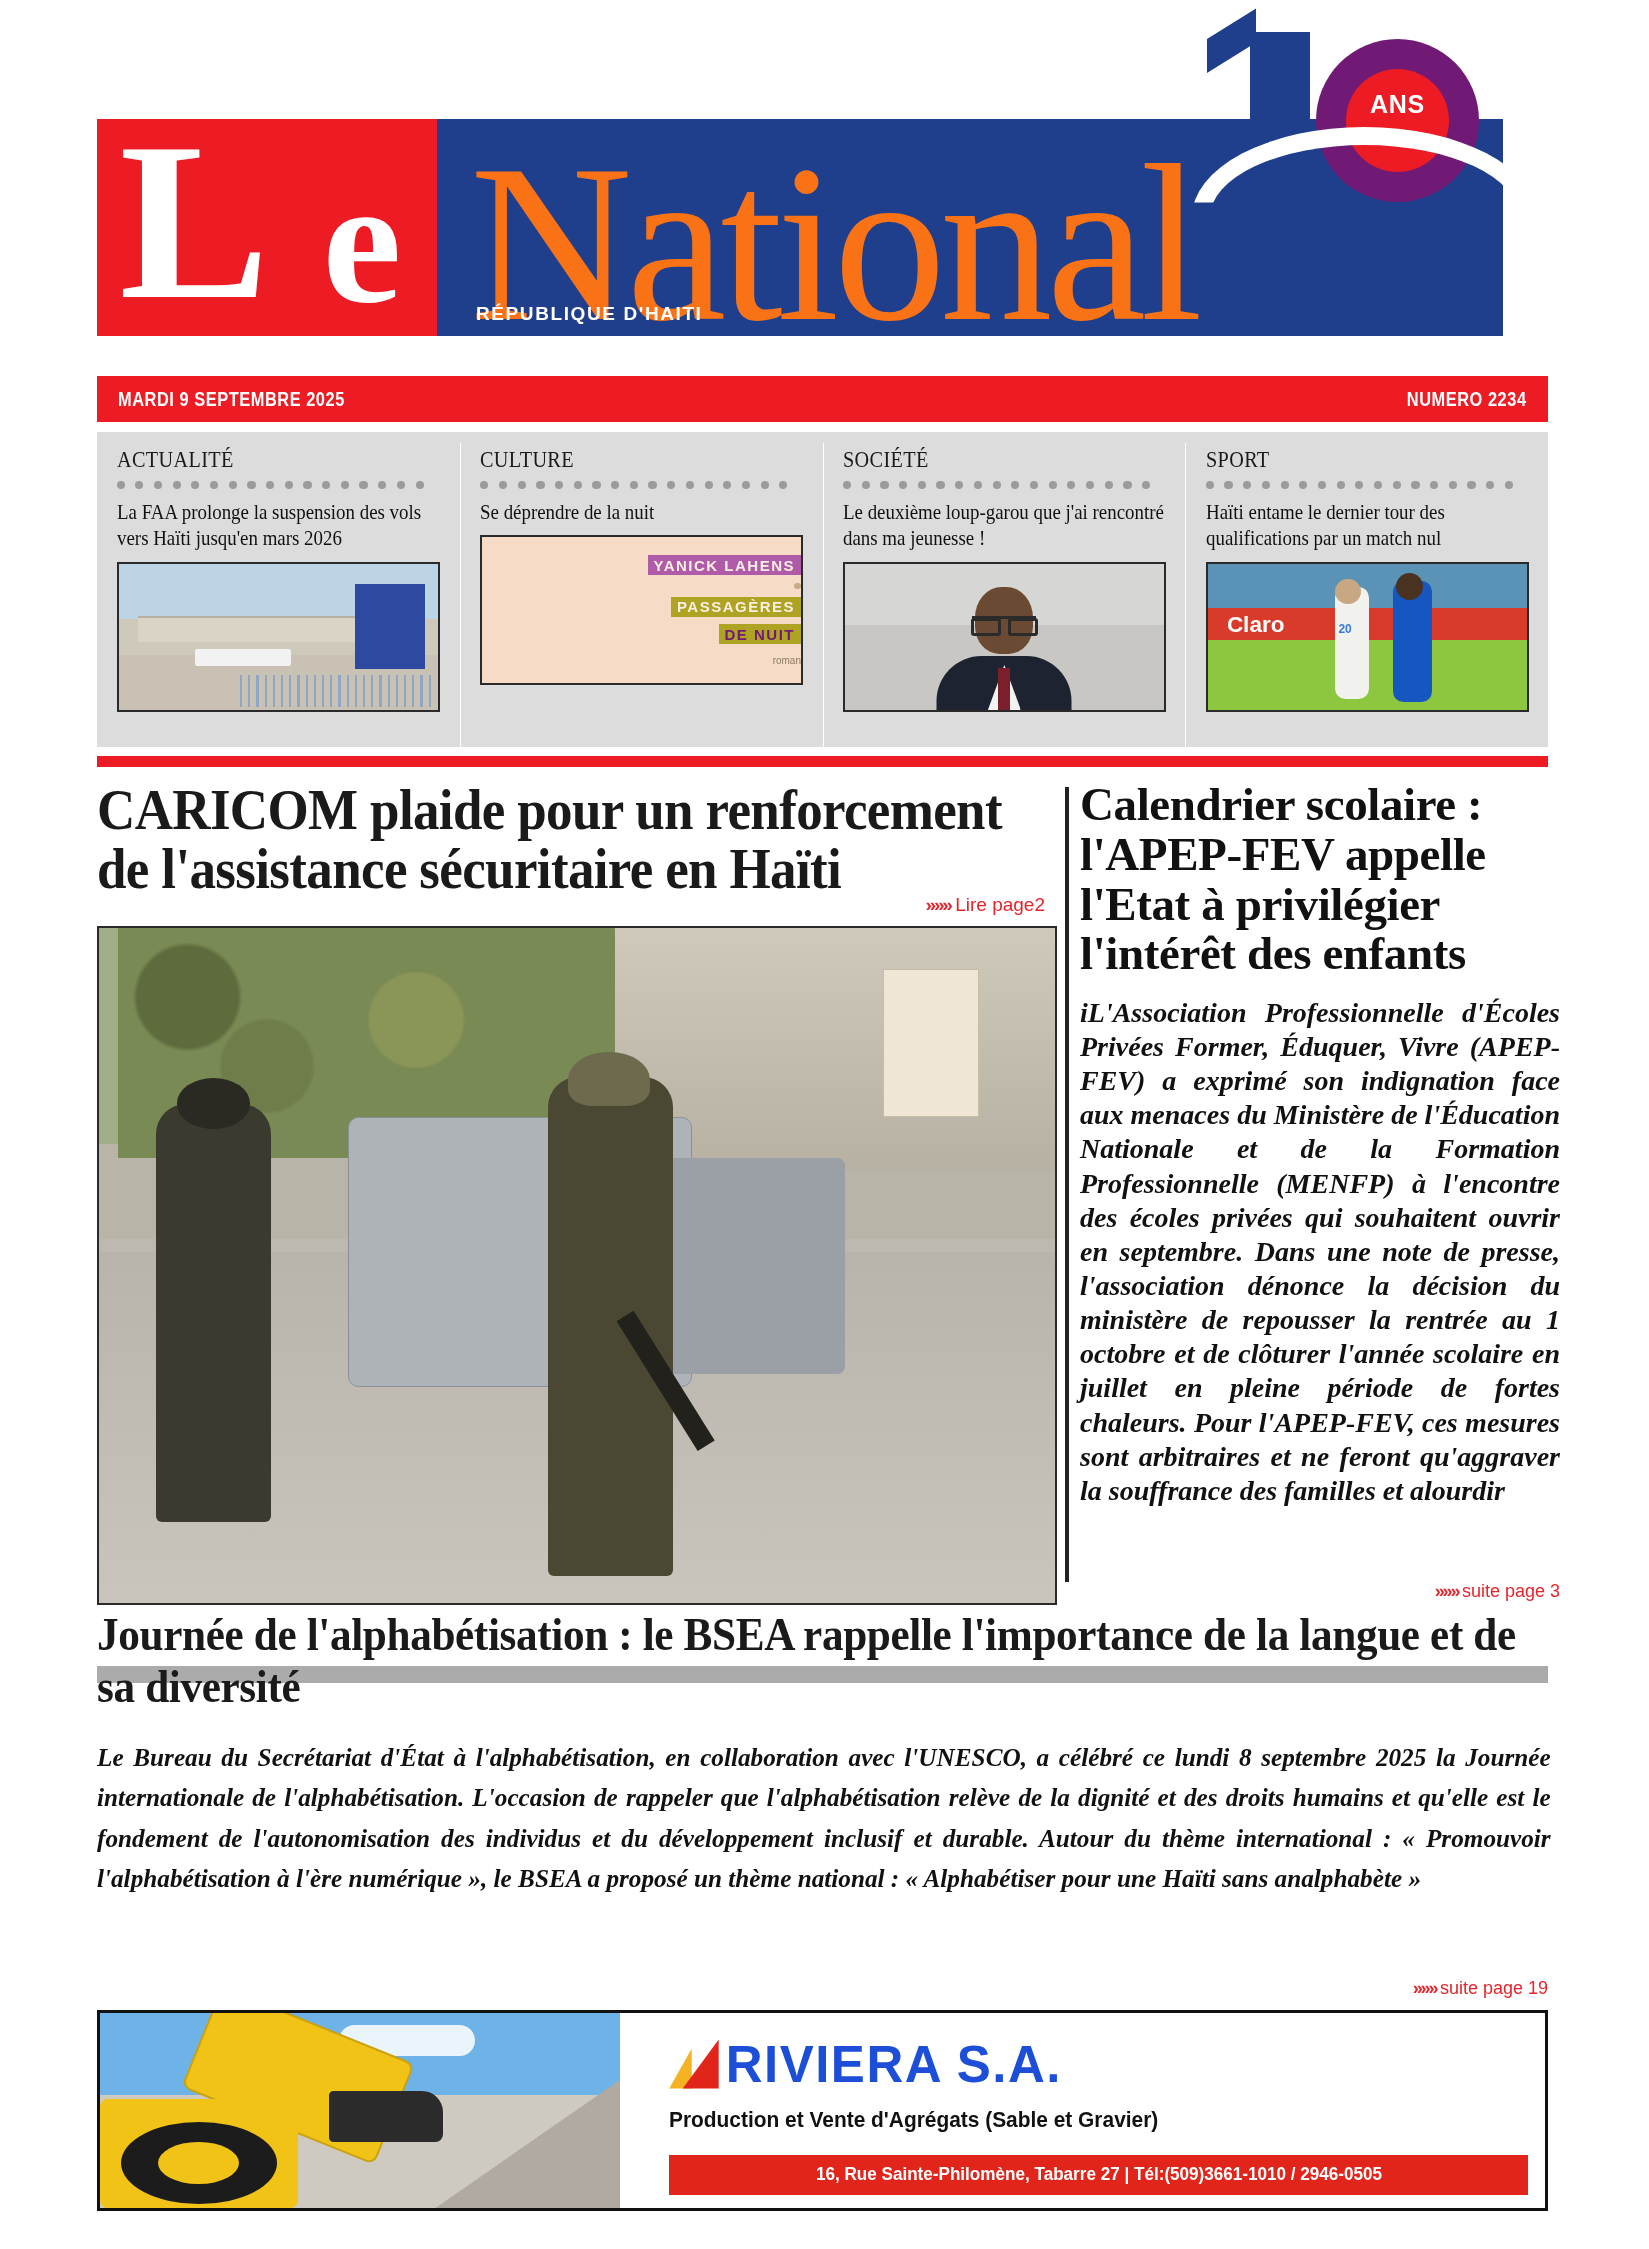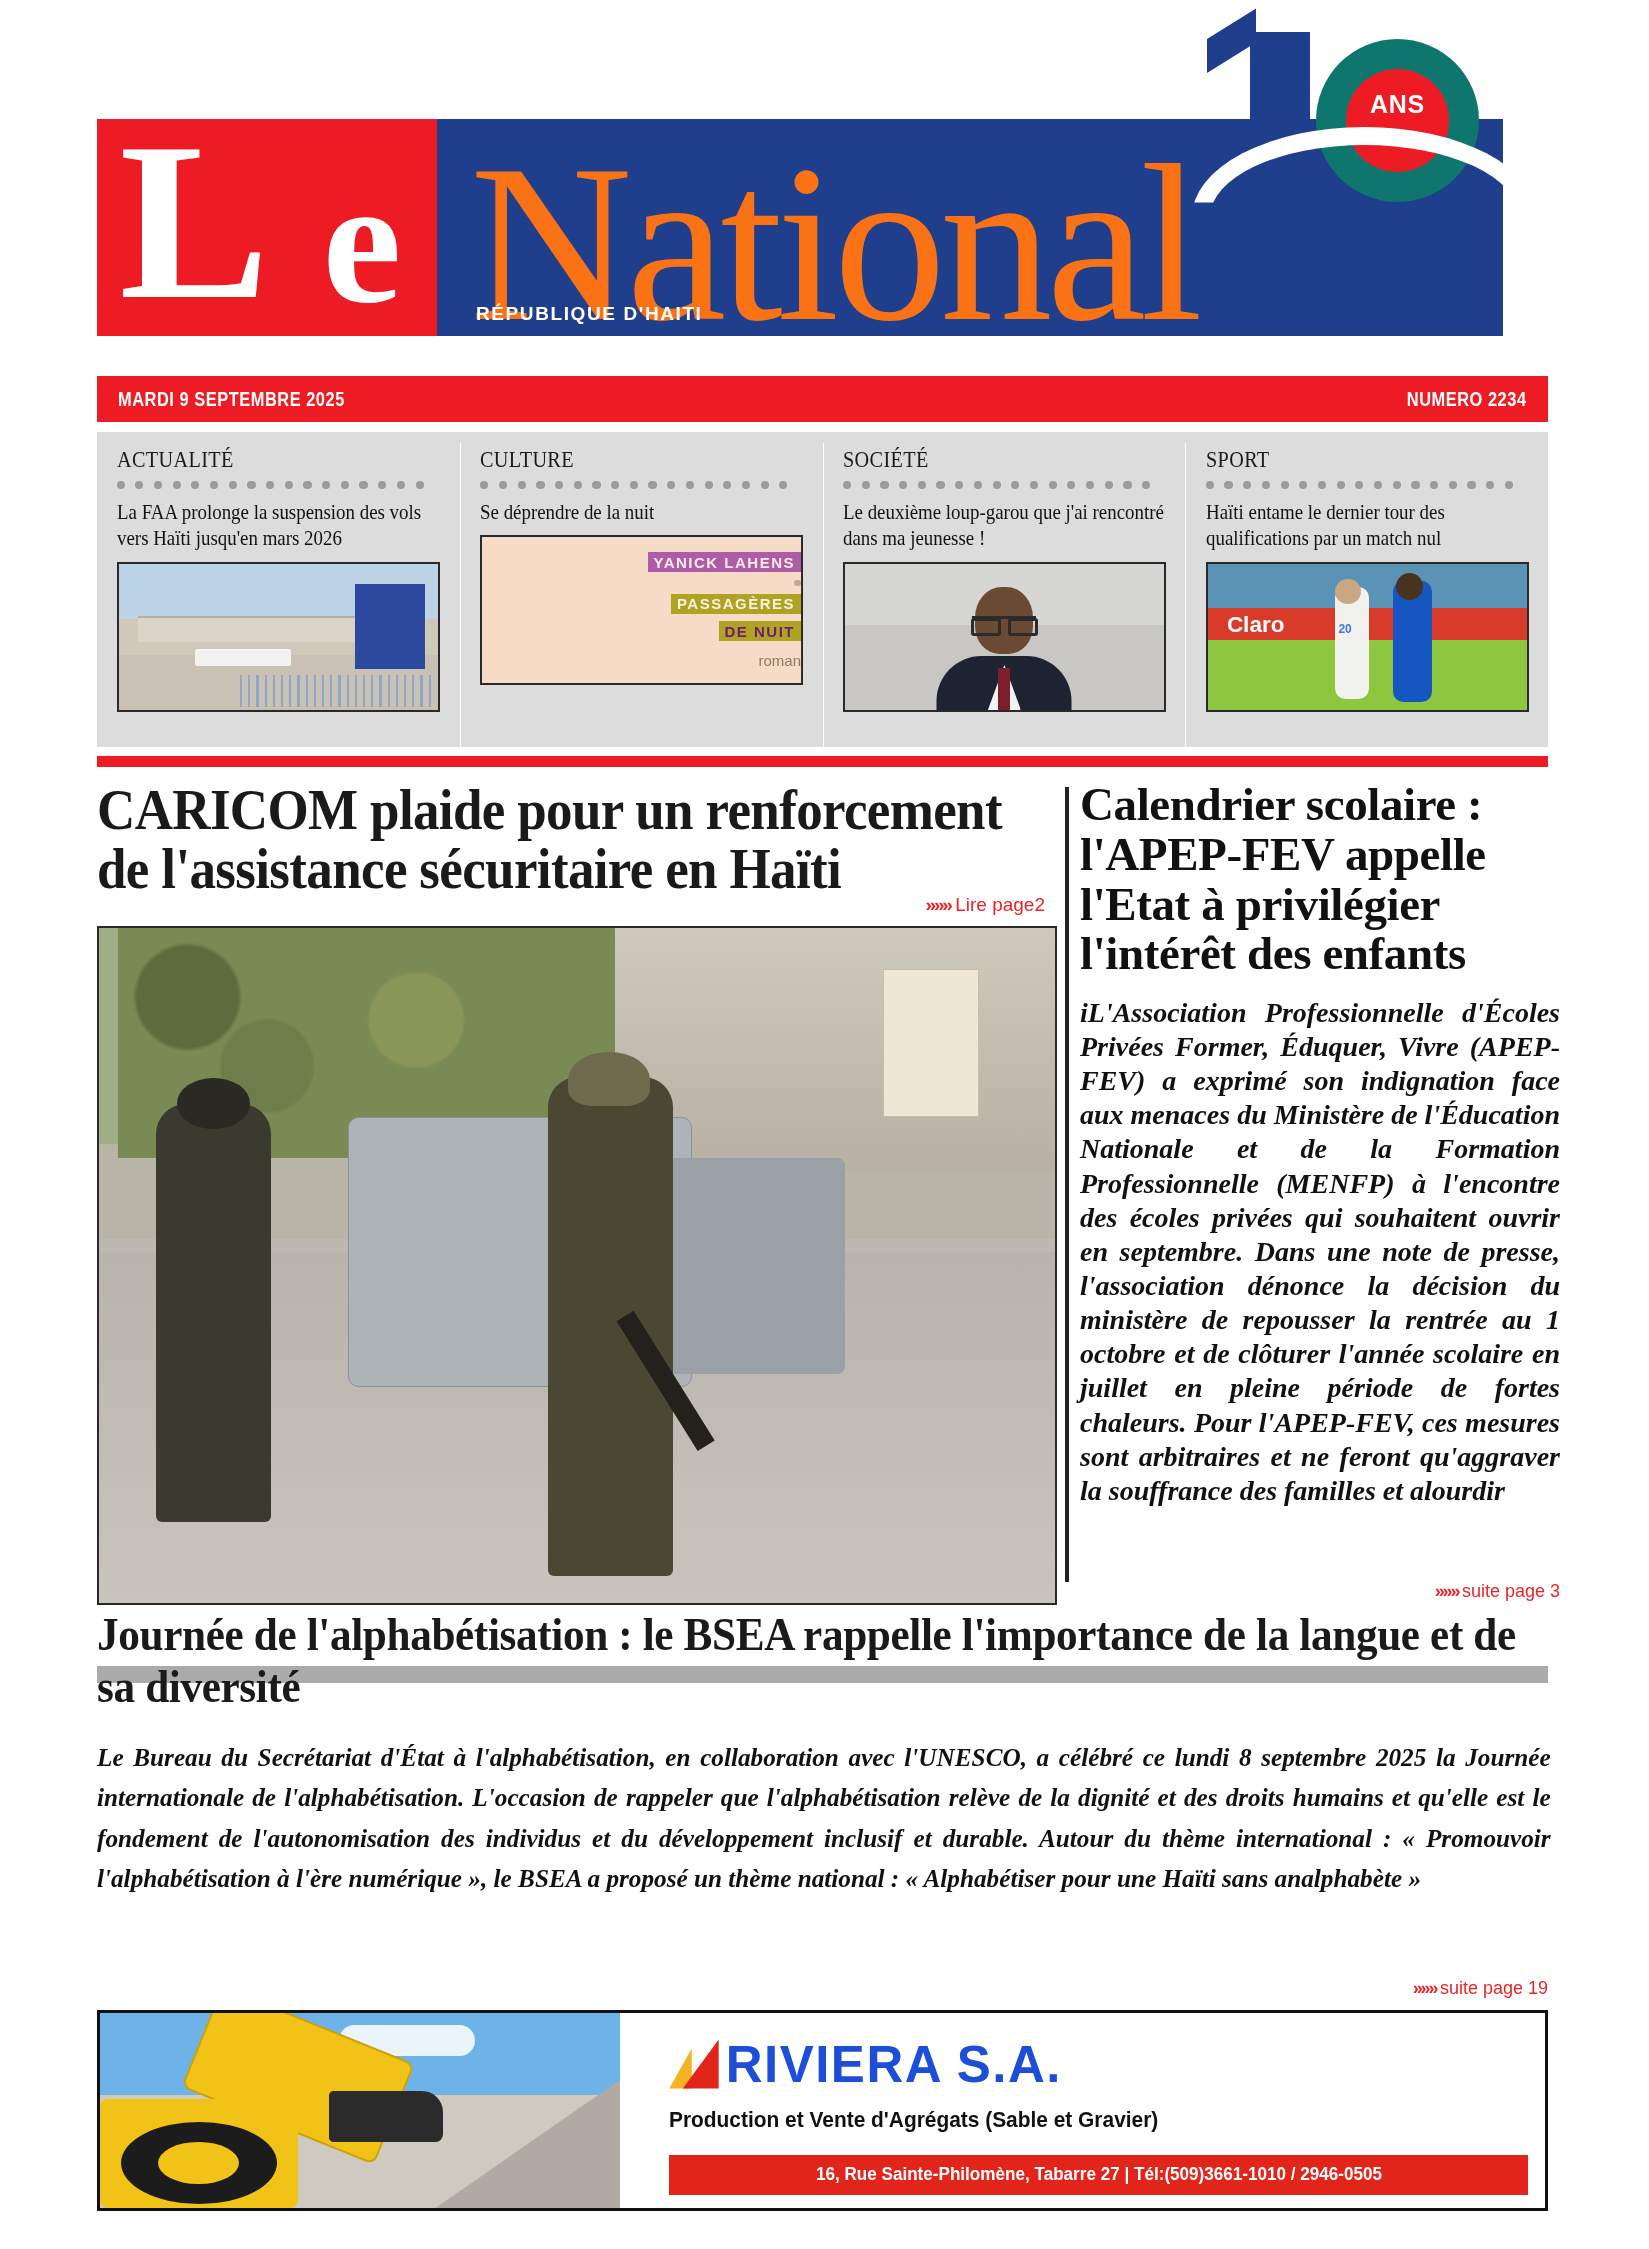--- a/index.html
+++ b/index.html
@@ -44,21 +44,21 @@
     position: absolute; left: 45px; top: 7.5px; width: 60px; height: 171px;
     background: #1F3E8C;
   }
   .b10-one:before {
     content:""; position:absolute; left:-43px; top:7.5px;
     width: 49px; height: 34px; background:#1F3E8C;
     transform: skewY(-32deg); transform-origin: left top;
   }
   .b10-zero {
     position: absolute; left: 111px; top: 15px; width: 163px; height: 163px;
-    border-radius: 50%; background: #0f766e;
+    border-radius: 50%; background: #701a75;
   }
   .b10-zero-in {
     position: absolute; left: 30px; top: 30px; width: 103px; height: 103px;
     border-radius: 50%; background: #ED1C24;
   }
   .b10-ans {
     position:absolute; left: 0; top: 21px; width: 103px; text-align:center;
     color:#fff; font-family:"Liberation Sans", sans-serif; font-weight:bold;
     font-size: 25px; letter-spacing: 0.7px;
   }
@@ -108,21 +108,21 @@
   .air-cars { position:absolute; left:24%; top:58%; width:30%; height:12%; background:#f2f2f2; border-radius:2.2px; }
   .air-fence { position:absolute; left:38%; bottom:2%; width:60%; height:22%;
       background: repeating-linear-gradient(90deg,#8fa6c9 0 2.2px, transparent 2.2px 8.2px); }
 
   
   .th-book { background:#F6DCC6; display:flex; flex-direction:column; align-items:flex-end; justify-content:center; gap: 7.5px; }
   .bk-author { background:#B05BA8; color:#FBEEE2; font-family:"Liberation Sans",sans-serif; font-weight:bold; font-size:15px; letter-spacing:1.5px; padding: 1.5px 6px; }
   .bk-dot { width:6.7px; height:6.7px; border-radius:50%; background:#c8a98c; }
   .bk-t1 { background:#AFA324; color:#FBEEE2; font-family:"Liberation Sans",sans-serif; font-weight:bold; font-size:15px; letter-spacing:1.5px; padding:1.5px 6px; }
   .bk-t2 { background:#AFA324; color:#701a75; font-family:"Liberation Sans",sans-serif; font-weight:bold; font-size:15px; letter-spacing:1.5px; padding:1.5px 6px; }
-  .bk-roman { color:#8c7a66; font-size:15px; font-family:"Liberation Sans",sans-serif; margin-top:3px;}
+  .bk-roman { color:#8c7a66; font-size:10px; font-family:"Liberation Sans",sans-serif; margin-top:3px;}
 
   
   .th-port { background: linear-gradient(#d6d6d4 0 42%, #c9c7c4 42% 100%); }
   .p-head { position:absolute; left:50%; top:16%; transform:translateX(-50%); width:58px; height:67px; border-radius:46% 46% 42% 42%; background:#6b4a34; }
   .p-glass { position:absolute; left:50%; top:36%; transform:translateX(-50%); width:64px; height:12px;
      border-top:3px solid #2b2b2b; }
   .p-glass:before,.p-glass:after{content:"";position:absolute;top:-1.5px;width:24px;height:12px;border:3px solid #2b2b2b;border-radius:3px;}
   .p-glass:before{left:-1.5px;} .p-glass:after{right:-1.5px;}
   .p-body { position:absolute; left:50%; bottom:0; transform:translateX(-50%); width:135px; height:54px; background:#1d2330; border-radius:45px 45px 0 0; }
   .p-shirt { position:absolute; left:50%; bottom:0; transform:translateX(-50%); width:33px; height:45px; background:#f2f2f2; clip-path: polygon(50% 0,100% 100%,0 100%); }

